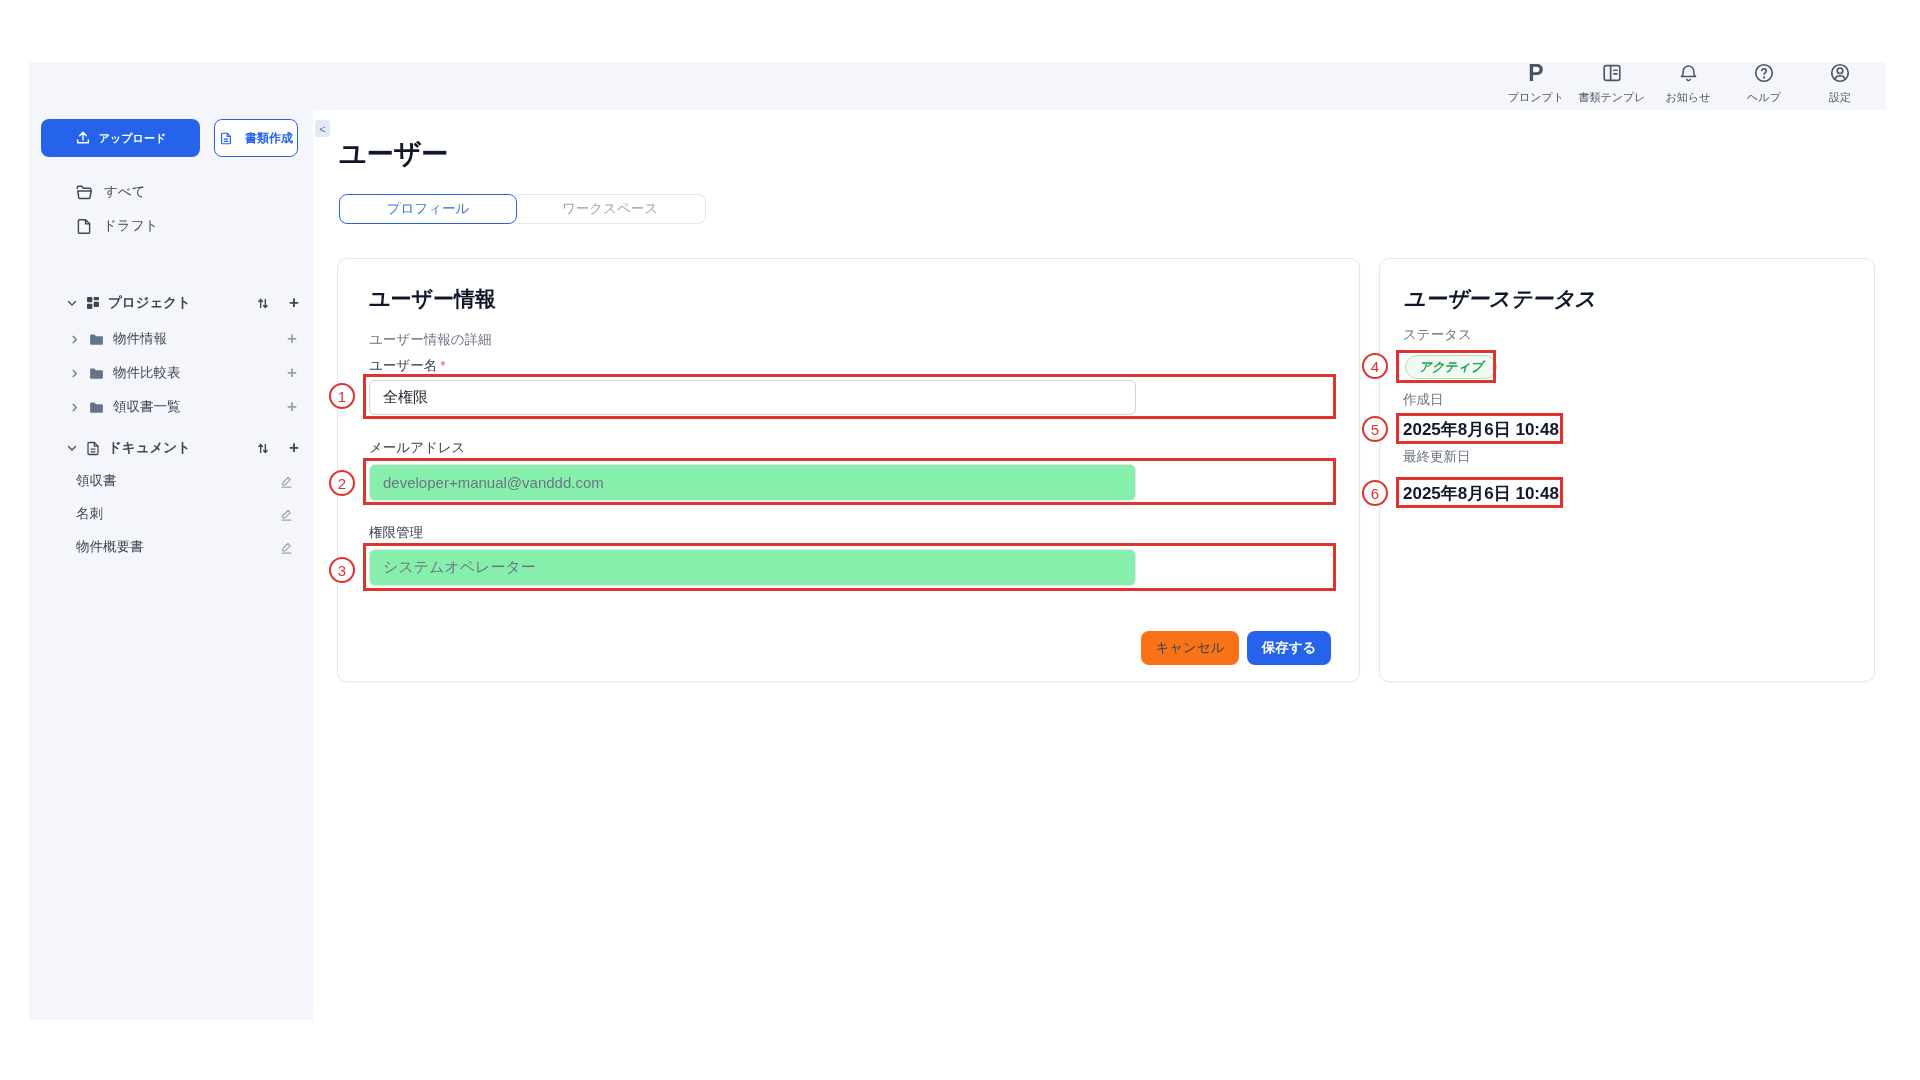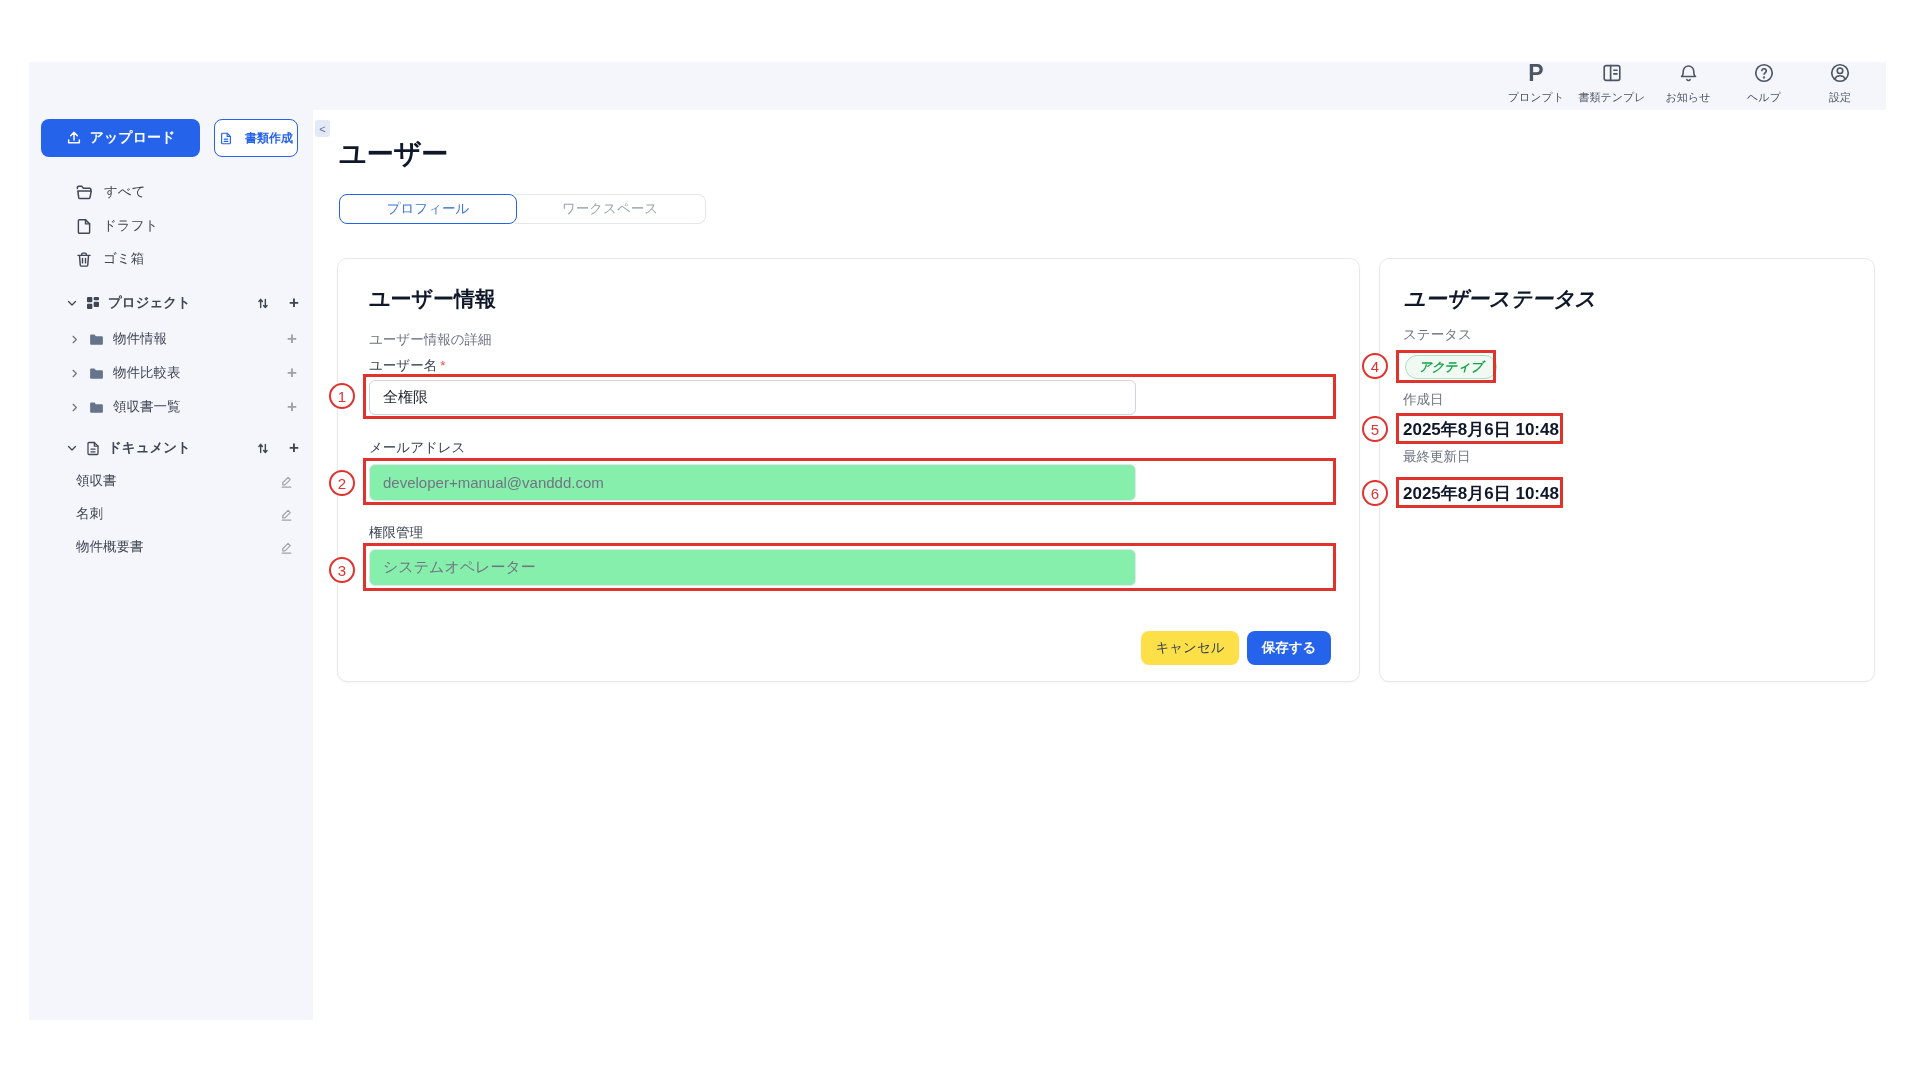--- a/index.html
+++ b/index.html
@@ -22,21 +22,21 @@
   
   .actions { position:absolute; left:1498px; top:60px; height:50px; display:flex; }
   .action { width:76px; display:flex; flex-direction:column; align-items:center; gap:4px; cursor:pointer; }
   .action .ic { height:26px; display:flex; align-items:center; justify-content:center; color:#4b5563; }
   .action .lb { font-size:11px; color:#4b5563; white-space:nowrap; }
   .p-glyph { font-size:23px; font-weight:800; color:#4b5563; line-height:24px; }
 
   
   .btn-upload { position:absolute; left:41px; top:119px; width:159px; height:38px;
     background:#2563eb; color:#fff; border:none; border-radius:8px; font-weight:700;
-    font-size:14px; display:flex; align-items:center; justify-content:center; gap:8px;
+    font-size:11px; display:flex; align-items:center; justify-content:center; gap:8px;
     font-family:inherit; cursor:pointer; }
   .btn-create { position:absolute; left:214px; top:119px; width:84px; height:38px;
     background:#fff; color:#2563eb; border:1.5px solid #2563eb; border-radius:8px;
     font-weight:700; font-size:12px; display:flex; align-items:center; justify-content:center;
     gap:12px; font-family:inherit; cursor:pointer; }
 
   .srow { position:absolute; left:29px; width:284px; height:32px; display:flex;
     align-items:center; font-size:13.5px; color:#3f4654; cursor:pointer; }
   .srow .grow { flex:1; }
   .srow.header { font-weight:700; }
@@ -67,21 +67,21 @@
   .f-label    { position:absolute; font-size:13.5px; color:#374151; }
   .req        { color:#ef4444; margin-left:3px; }
 
   .inp { position:absolute; left:31px; width:767px; border-radius:6px; font-size:15px;
     font-family:inherit; padding:0 13px; outline:none; }
   .inp.editable { height:35px; background:#fff; border:1px solid #cfd4dc; color:#1f2430; }
   .inp.readonly { height:37px; background:#86efac; border:1px solid #e3e6eb; color:#6f7682; }
 
   .btn { height:34px; border-radius:8px; font-size:13.5px; font-family:inherit;
     display:flex; align-items:center; justify-content:center; cursor:pointer; }
-  .btn.cancel { position:absolute; left:803px; top:372px; width:98px; background:#fde047;
+  .btn.cancel { position:absolute; left:803px; top:372px; width:98px; background:#f97316;
     color:#374151; border:none; }
   .btn.save { position:absolute; left:909px; top:372px; width:84px; background:#2563eb;
     color:#fff; border:none; font-weight:600; }
 
   .badge { position:absolute; left:1405px; top:355px; height:24px; padding:0 13px;
     display:inline-flex; align-items:center; background:#f0faf3; border:1px solid #aadfbc;
     border-radius:12px; color:#17a34a; font-size:12.5px; font-weight:700; font-style:italic; }
   .s-label { position:absolute; left:1403px; font-size:13.5px; color:#6b7280; }
   .s-value { position:absolute; left:1403px; font-size:17px; font-weight:700; color:#0f172a; }
 
@@ -179,28 +179,20 @@
   </div>
   <div class="srow" style="top:210px; padding-left:46px; gap:10px;">
     <span class="ric">
       <svg width="18" height="19" viewBox="0 0 24 24" fill="none" stroke="#3f4654" stroke-width="1.9" stroke-linecap="round" stroke-linejoin="round">
           <path d="M14 3H6a1.5 1.5 0 0 0-1.5 1.5v15A1.5 1.5 0 0 0 6 21h12a1.5 1.5 0 0 0 1.5-1.5V8.5z"></path>
           <path d="M14 3v5.5h5.5"></path>
         </svg>
     </span>
     <span>ドラフト</span>
   </div>
-  <div class="srow" style="top:243px; padding-left:46px; gap:10px;">
-    <span class="ric">
-      <svg width="18" height="19" viewBox="0 0 24 24" fill="none" stroke="#3f4654" stroke-width="1.9" stroke-linecap="round" stroke-linejoin="round">
-          <path d="M4 6.5h16M9 6.5V4.8A1.3 1.3 0 0 1 10.3 3.5h3.4A1.3 1.3 0 0 1 15 4.8v1.7M6 6.5l1 13a1.5 1.5 0 0 0 1.5 1.3h7a1.5 1.5 0 0 0 1.5-1.3l1-13M10 10.5v6M14 10.5v6"></path>
-        </svg>
-    </span>
-    <span>ゴミ箱</span>
-  </div>
 
   <div class="srow header" style="top:287px; padding-left:37px; padding-right:14px; gap:7px;">
     <span class="ric">
       <svg width="12" height="12" viewBox="0 0 24 24" fill="none" stroke="#3f4654" stroke-width="2.6" stroke-linecap="round" stroke-linejoin="round">
           <path d="M5 9l7 7 7-7"></path>
         </svg>
     </span>
     <span class="ric">
       <svg width="16" height="16" viewBox="0 0 24 24" fill="#3f4654">
           <rect x="3" y="3" width="8" height="8" rx="1.5"></rect>

